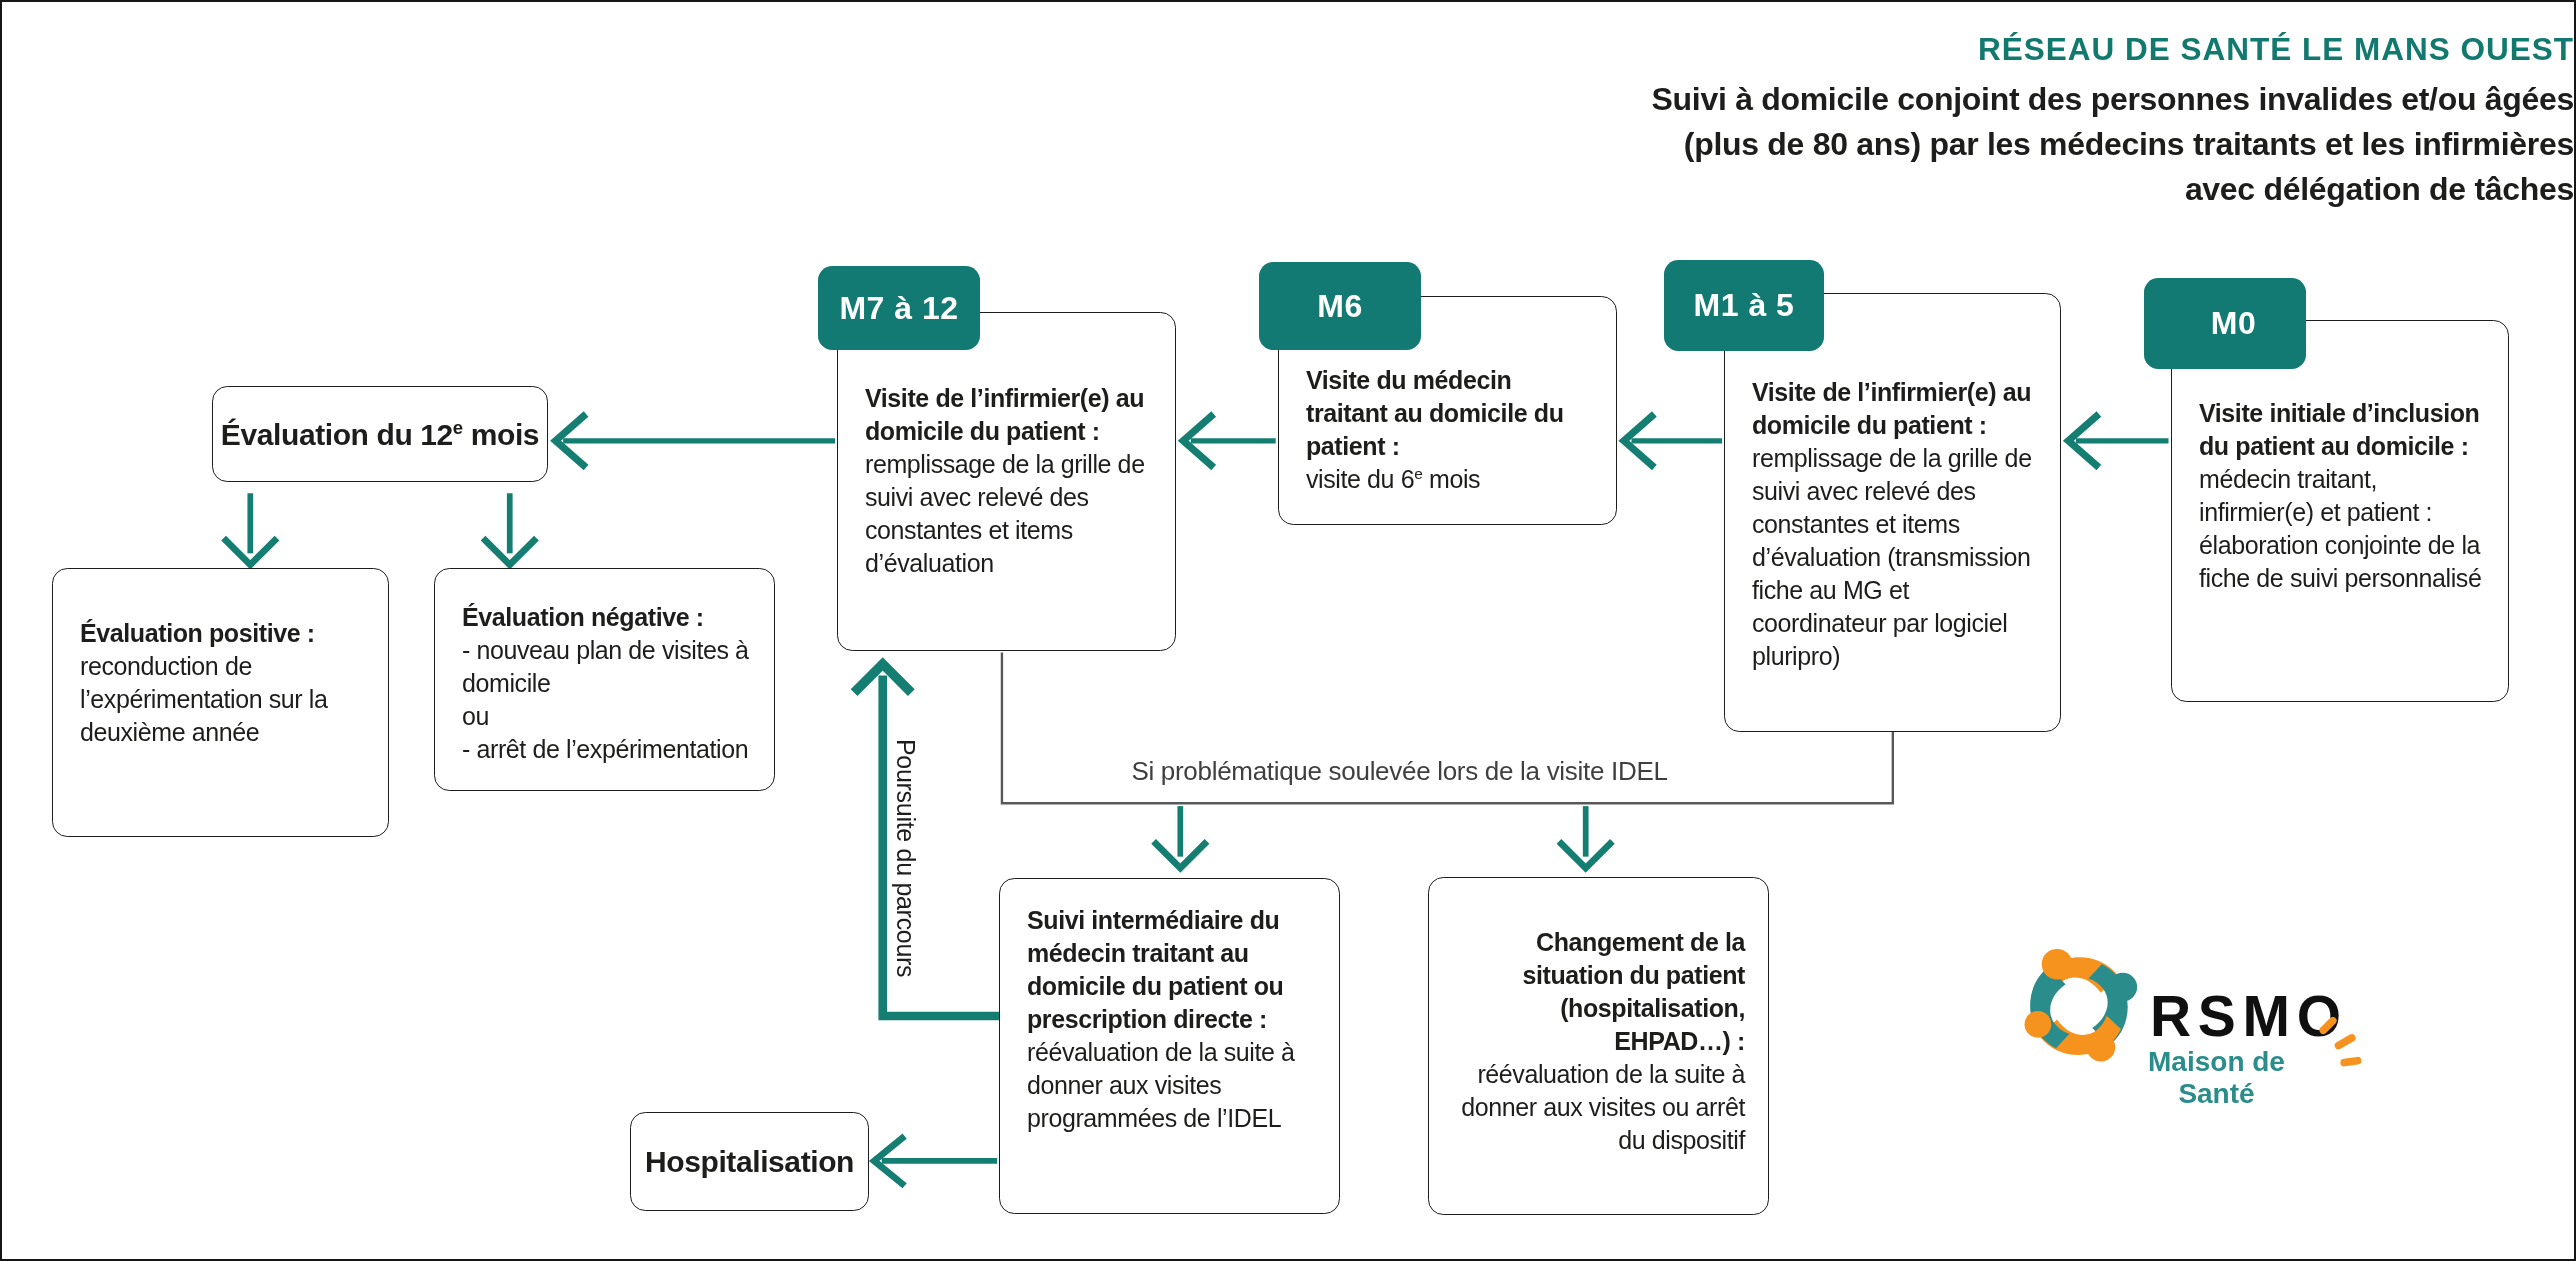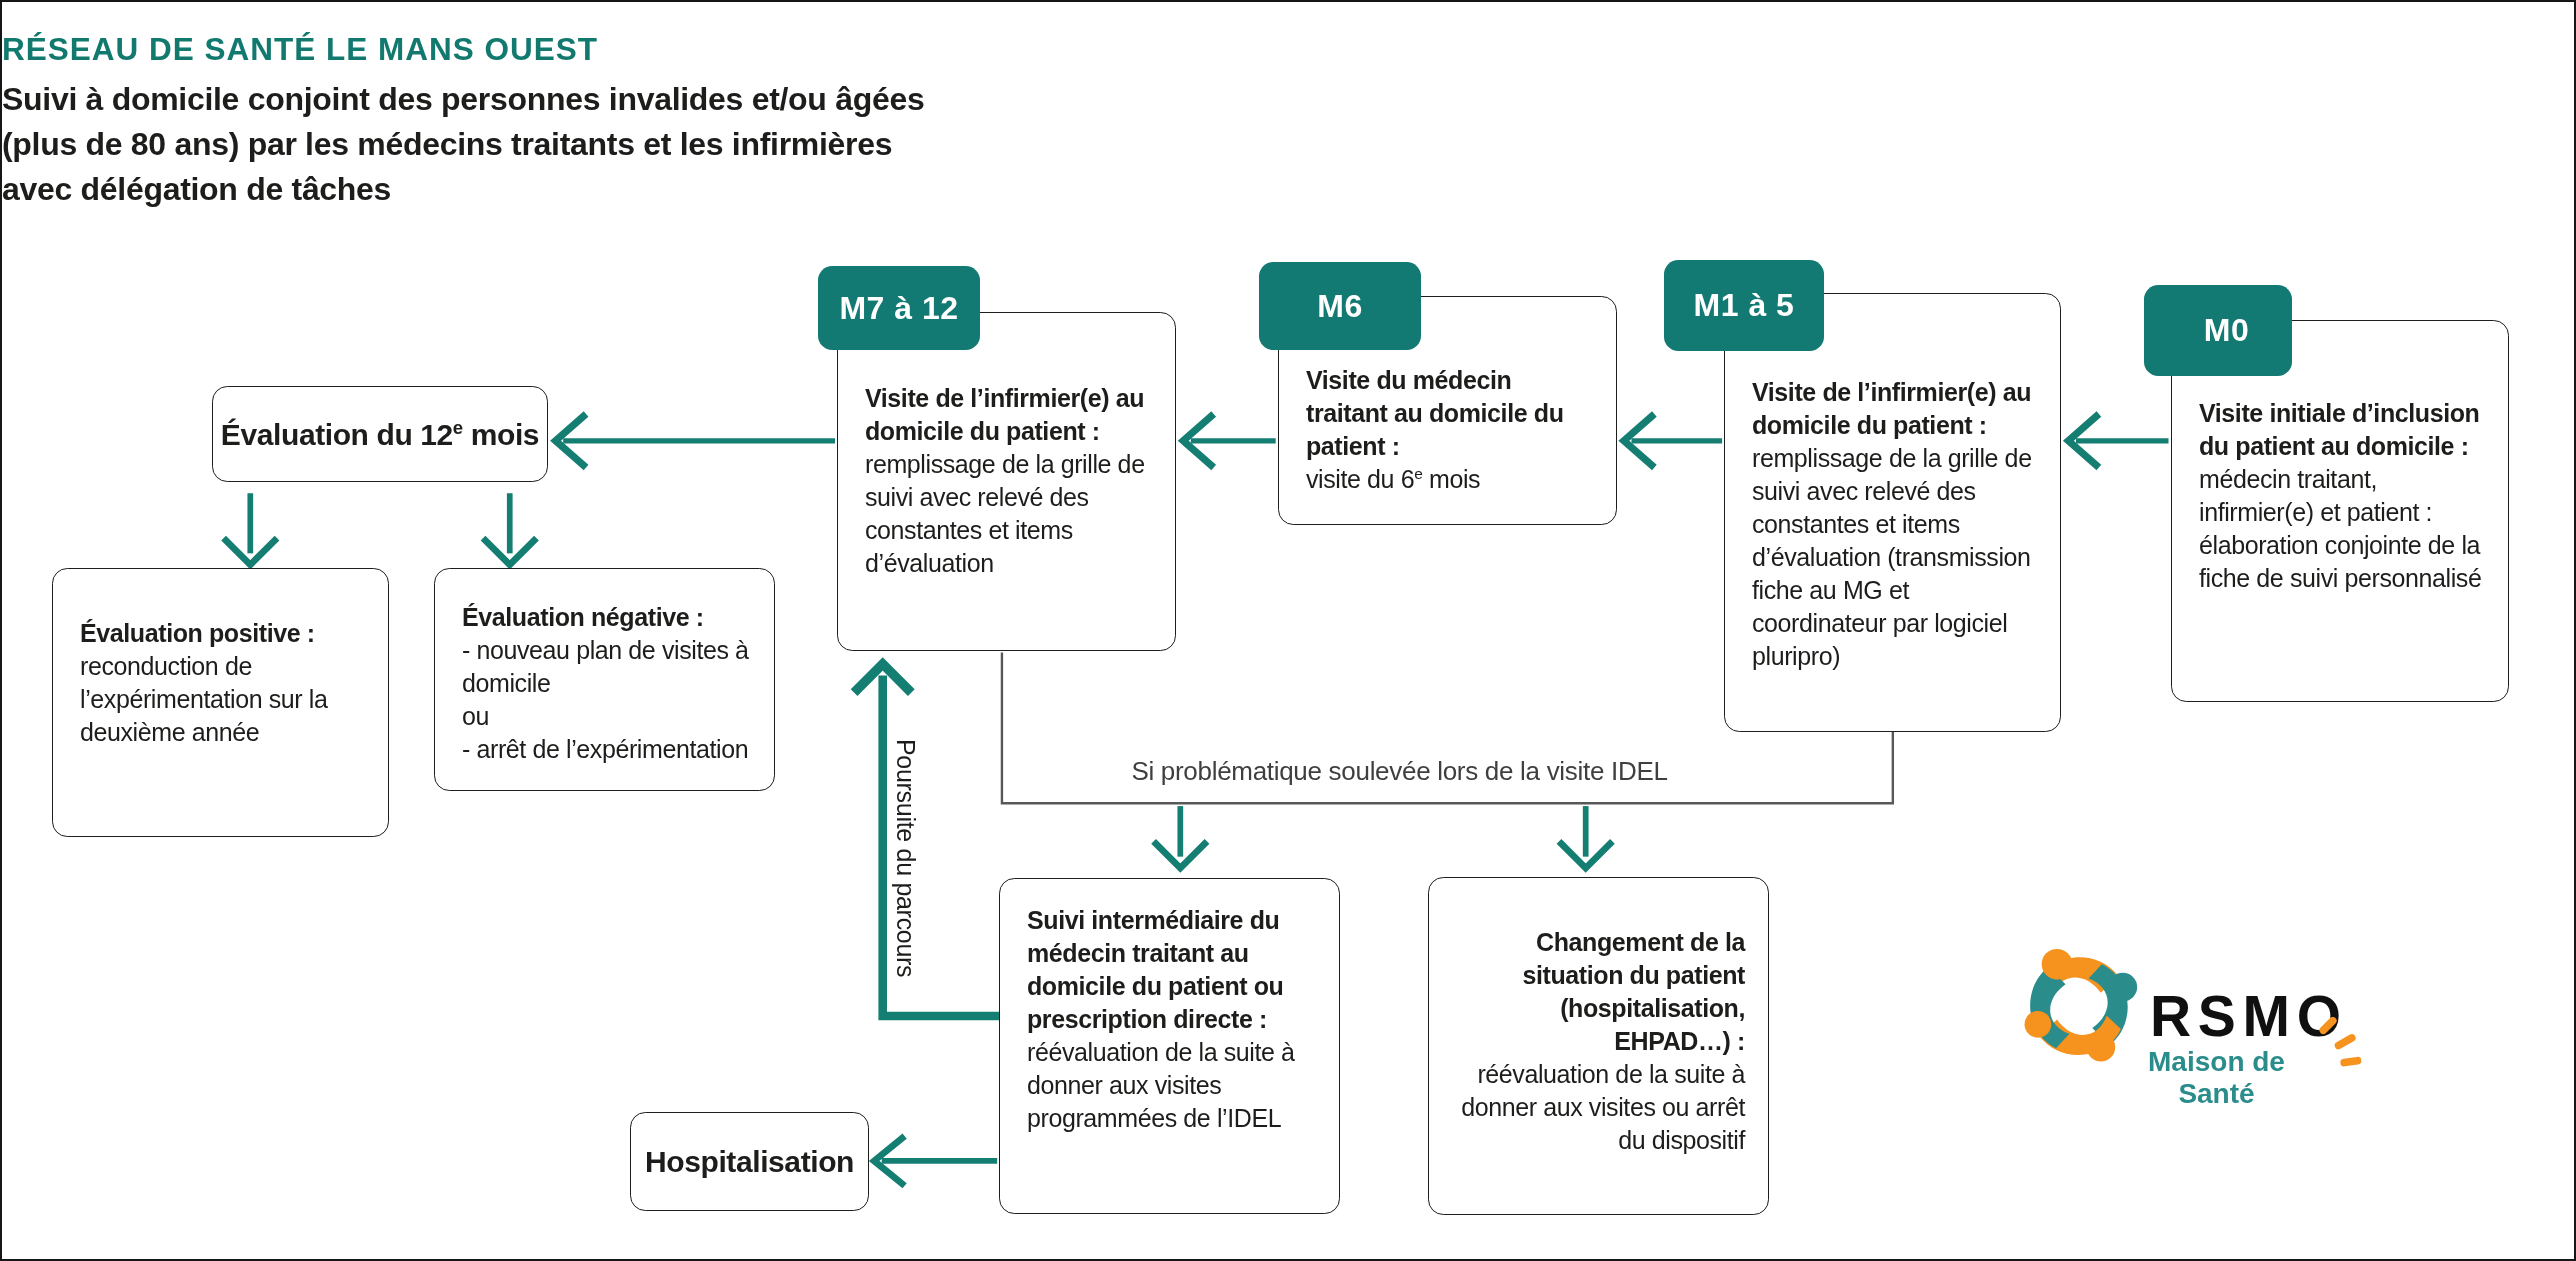--- a/index.html
+++ b/index.html
@@ -7,21 +7,21 @@
   #canvas{
     position:relative;
     width:2576px;height:1261px;
     background:#ffffff;
     border:2.9px solid #161616;
     overflow:hidden;
     font-family:"Liberation Sans", sans-serif;
     color:#1d1d1b;
   }
   
-  .header{position:absolute;left:0;right:0;top:29px;text-align:left;}
+  .header{position:absolute;left:0;right:0;top:29px;text-align:right;}
   .net-title{
     font-size:31.5px;font-weight:700;color:#12796f;
     letter-spacing:1px;margin-bottom:8.6px;
   }
   .sub-line{
     font-size:32px;font-weight:700;color:#1d1d1b;
     line-height:45px;letter-spacing:-0.3px;
   }
   
   .badge{
@@ -54,21 +54,21 @@
   #box-m0{left:2169px;top:318px;width:338px;height:382px;padding-top:76px;}
   #box-eval12{left:210px;top:384px;width:336px;height:96px;}
   #box-eval-pos{left:50px;top:566px;width:337px;height:269px;padding-top:48px;}
   #box-eval-neg{left:432px;top:566px;width:341px;height:223px;padding-top:32px;}
   #box-visite-int{left:997px;top:876px;width:341px;height:336px;padding-top:25px;}
   #box-changement{left:1426px;top:875px;width:341px;height:338px;padding-top:48px;text-align:right;}
   #box-hosp{left:628px;top:1110px;width:239px;height:99px;}
   #badge-m7a12{left:816px;top:264px;width:162px;height:84px;}
   #badge-m6{left:1257px;top:260px;width:162px;height:88px;}
   #badge-m1a5{left:1662px;top:258px;width:160px;height:91px;}
-  #badge-m0{left:2142px;top:283px;width:148px;height:91px;padding-left:17px;}
+  #badge-m0{left:2142px;top:276px;width:162px;height:91px;padding-left:17px;}
   
   #label-si{
     position:absolute;left:1097px;top:754px;width:601px;z-index:2;
     text-align:center;font-size:26px;color:#3f3f41;letter-spacing:-0.3px;
   }
   #label-poursuite{
     position:absolute;left:889px;top:737px;height:286px;z-index:2;
     writing-mode:vertical-rl;
     font-size:25px;color:#1d1d1b;letter-spacing:-0.3px;white-space:nowrap;
   }

